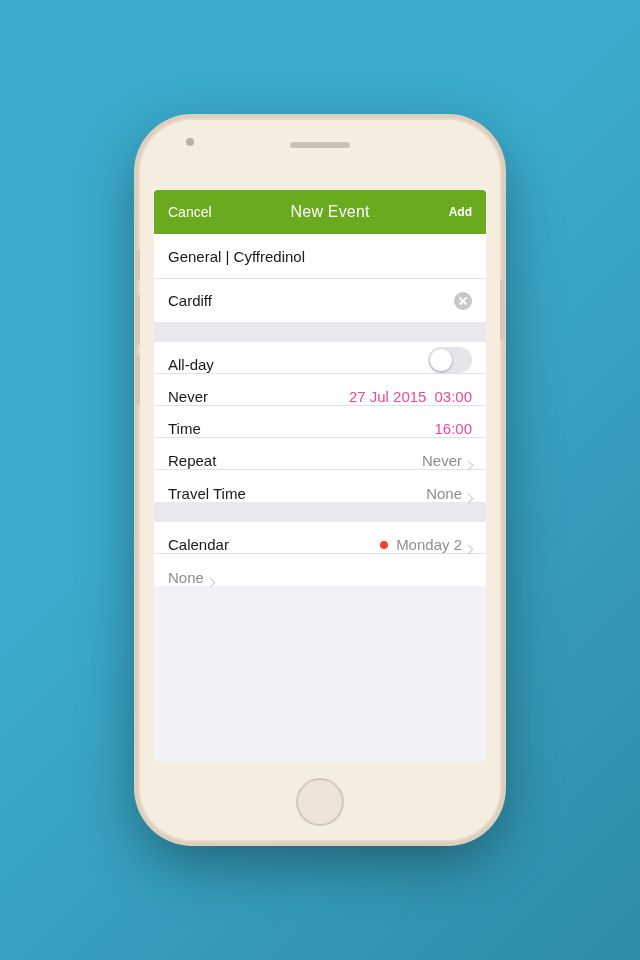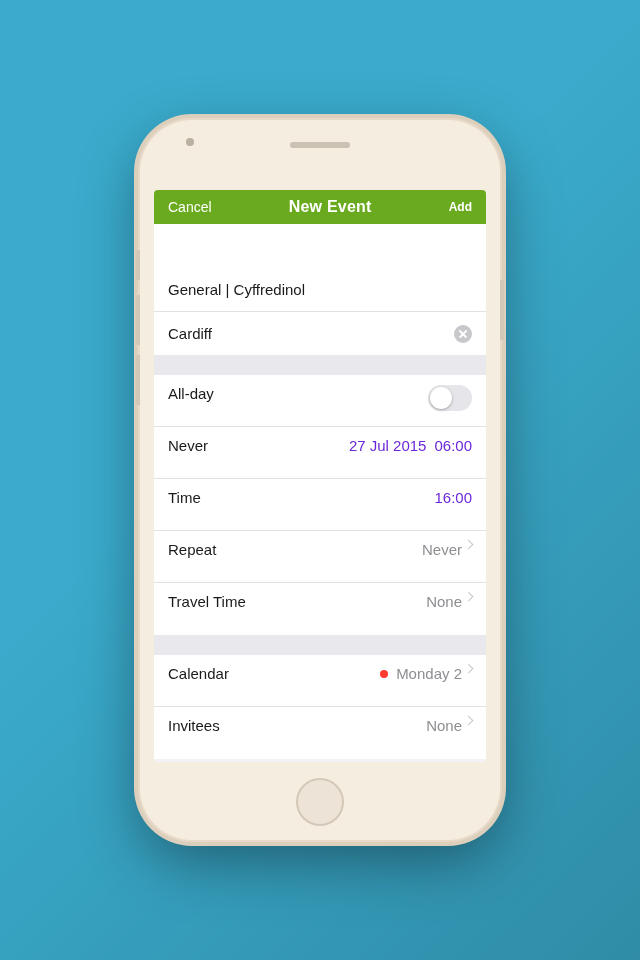--- a/index.html
+++ b/index.html
@@ -129,38 +129,38 @@
       border-radius: 4px;
       overflow: hidden;
       display: flex;
       flex-direction: column;
     }
 
     
     .nav-bar {
       background: #6aaa1e;
       padding: 3px 14px;
-      height: 34px;
+      height: 44px;
       display: flex;
       align-items: center;
       justify-content: space-between;
       flex-shrink: 0;
     }
 
     .nav-cancel {
       color: white;
       font-size: 14px;
       font-weight: 400;
       cursor: pointer;
     }
 
     .nav-title {
       color: white;
       font-size: 16px;
-      font-weight: 700;
+      font-weight: 400;
       letter-spacing: 0.2px;
     }
 
     .nav-add {
       color: white;
       font-size: 12px;
       font-weight: 600;
       cursor: pointer;
     }
 
@@ -172,23 +172,23 @@
     }
 
     
     .form-section {
       background: white;
       flex-shrink: 0;
     }
 
     .form-row {
       display: flex;
-      align-items: flex-start;
-      padding: 10px 14px;
-      height: 52px;
+      align-items: flex-end;
+      padding: 0 14px;
+      height: 32px;
       border-bottom: 1px solid #e0e0e5;
       position: relative;
     }
 
     .form-row:last-child {
       border-bottom: none;
     }
 
     .form-row-label {
       font-size: 15px;
@@ -198,21 +198,21 @@
 
     .form-row-value {
       font-size: 15px;
       color: #8e8e93;
       display: flex;
       align-items: center;
       gap: 4px;
     }
 
     .form-row-value.dark {
-      color: #6d28d9;
+      color: #ec4899;
     }
 
     
     .calendar-dot {
       width: 8px;
       height: 8px;
       background: #ff3b30;
       border-radius: 50%;
       display: inline-block;
       margin-right: 4px;
@@ -274,21 +274,20 @@
       box-shadow: 0 1px 3px rgba(0,0,0,0.3);
     }
 
     
     .category-row {
       display: flex;
       align-items: center;
       padding: 0 14px;
       height: 44px;
       background: white;
-      margin-top: 43px;
     }
 
     .location-row {
       display: flex;
       align-items: center;
       padding: 16px 14px;
       height: 44px;
       background: white;
       border-top: 1px solid #e0e0e5;
       gap: 32px;
@@ -330,21 +329,21 @@
       <div class="form-row">
         <span class="form-row-label">All-day</span>
         <div class="toggle">
           <div class="toggle-knob"></div>
         </div>
       </div>
 
       <div class="form-row">
         <span class="form-row-label">Never</span>
         <span class="form-row-value dark" style="margin-right: 8px;">27 Jul 2015</span>
-        <span class="form-row-value dark">06:00</span>
+        <span class="form-row-value dark">03:00</span>
       </div>
 
       <div class="form-row">
         <span class="form-row-label">Time</span>
         <span class="form-row-value dark">16:00</span>
       </div>
 
       <div class="form-row">
         <span class="form-row-label">Repeat</span>
         <span class="form-row-value">Never</span>
@@ -366,21 +365,20 @@
       <div class="form-row">
         <span class="form-row-label">Calendar</span>
         <span class="form-row-value">
           <span class="calendar-dot"></span>
           <span>Monday 2</span>
         </span>
         <span class="chevron"></span>
       </div>
 
       <div class="form-row">
-        <span class="form-row-label">Invitees</span>
         <span class="form-row-value">None</span>
         <span class="chevron"></span>
       </div>
 
     </div>
 
   </div>
 
   <div class="phone-home"></div>
 </div>

